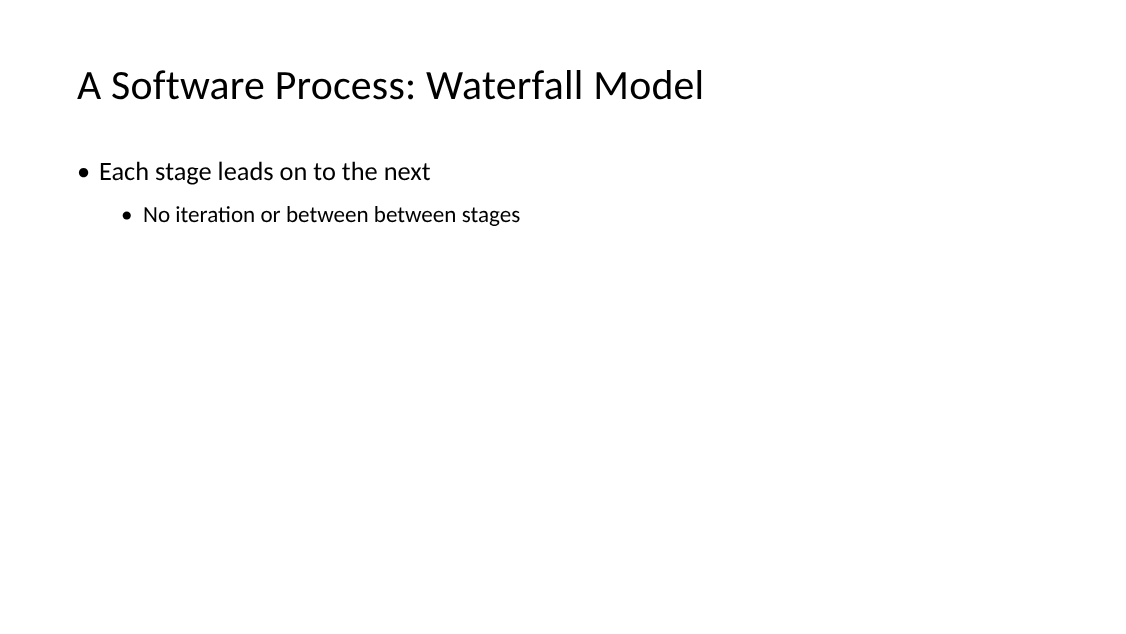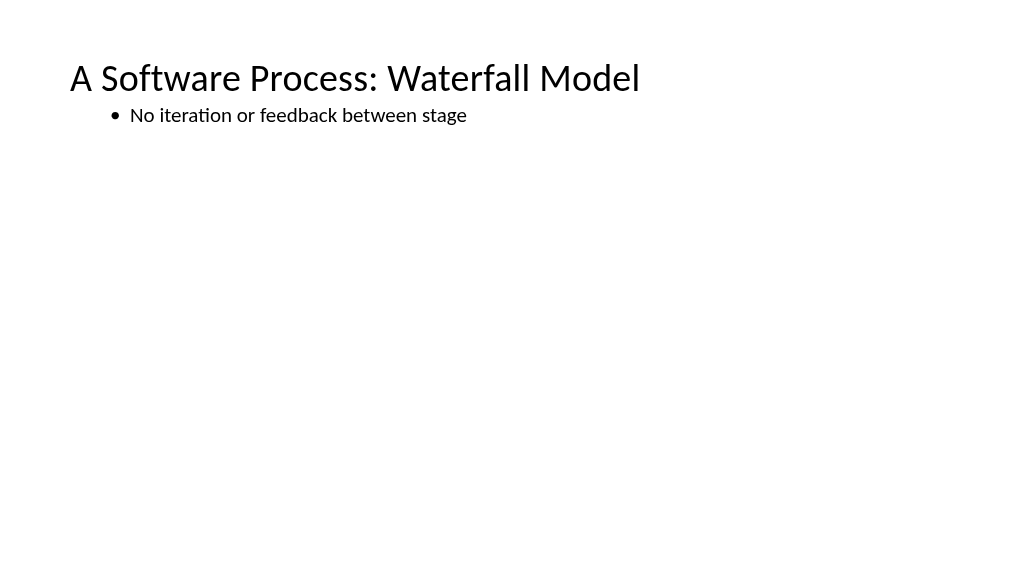--- a/index.html
+++ b/index.html
@@ -12,20 +12,21 @@
       height: 576px;
       background: #ffffff;
       font-family: Calibri, "Segoe UI", Arial, sans-serif;
       color: #000000;
       padding: 55px 70px;
       overflow: hidden;
     }
     .slide-title {
       font-size: 38px;
       font-weight: 400;
+      margin-bottom: 40px;
       letter-spacing: 0.2px;
     }
     .bullet-list {
       list-style: none;
     }
     .bullet-item-l1 {
       font-size: 24px;
       line-height: 1.35;
       margin-bottom: 38px;
       padding-left: 20px;
@@ -52,14 +53,15 @@
       left: 40px;
       top: 0;
     }
   </style>
 </head>
 <body>
 
 <h1 class="slide-title">A Software Process: Waterfall Model</h1>
 
 <ul class="bullet-list">
-  <li class="bullet-item-l2">No iteration or feedback between stage</li>
+  <li class="bullet-item-l1 tight">Each stage leads on to the next</li>
+  <li class="bullet-item-l2">No iteration or between between stages</li>
 </ul>
 
 </body></html>

